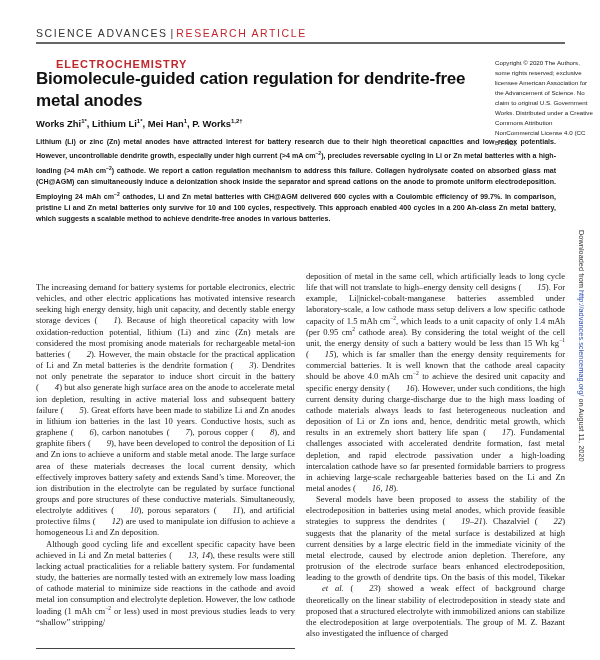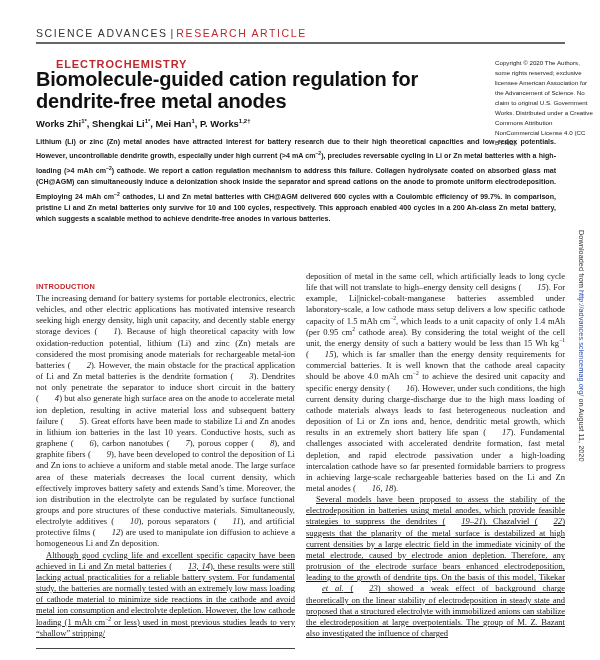--- a/index.html
+++ b/index.html
@@ -2,32 +2,32 @@
 <html><head>
 <meta charset="utf-8">
 <style>
   html, body { margin: 0; padding: 0; background: #ffffff; }
   body { width: 600px; height: 660px; overflow: hidden; position: relative; font-family: "Liberation Serif", serif; color: #1a1a1a; }
   .journal-header { position: absolute; left: 36px; top: 27px; font-family: "Liberation Sans", sans-serif; font-size: 10.5px; letter-spacing: 1.6px; color: #333; }
   .journal-header .sep { color: #333; margin: 0 3px; letter-spacing: 0; }
   .journal-header .red { color: #c0282e; }
   .header-rule { position: absolute; left: 36px; top: 42px; width: 529px; height: 1.6px; background: #666; }
   .category { position: absolute; left: 36px; top: 58px; font-family: "Liberation Sans", sans-serif; font-weight: bold; font-size: 11px; letter-spacing: 0.9px; color: #c0282e; margin-left: 20px; }
-  .title { position: absolute; left: 36px; top: 68px; width: 460px; font-family: "Liberation Sans", sans-serif; font-weight: bold; font-size: 20px; line-height: 22px; color: #111; letter-spacing: -0.2px; }
+  .title { position: absolute; left: 36px; top: 68px; width: 460px; font-family: "Liberation Sans", sans-serif; font-weight: bold; font-size: 17px; line-height: 22px; color: #111; letter-spacing: -0.2px; }
   .copyright { position: absolute; left: 495px; top: 58px; width: 100px; font-family: "Liberation Sans", sans-serif; font-size: 6.2px; line-height: 10px; color: #222; }
   .authors { position: absolute; left: 36px; top: 118px; font-family: "Liberation Sans", sans-serif; font-weight: bold; font-size: 9.4px; color: #111; }
   .authors sup { font-size: 6px; }
   .abstract { position: absolute; left: 36px; top: 137px; width: 520px; font-family: "Liberation Sans", sans-serif; font-weight: bold; font-size: 7.1px; line-height: 11.2px; color: #1a1a1a; text-align: justify; }
   .abstract sup { font-size: 5px; }
   .col { position: absolute; top: 282px; width: 259px; font-size: 8.55px; line-height: 11.15px; text-align: justify; color: #1a1a1a; }
   .col-left { left: 36px; }
   .col-right { left: 306px; top: 271px; }
   .section-head { font-family: "Liberation Sans", sans-serif; font-weight: bold; font-size: 7.4px; color: #c0282e; letter-spacing: 0.2px; margin: 0 0 1px 0; line-height: 10px; }
   .col p { margin: 0; }
-  .col p.indent { text-indent: 10px; text-decoration: underline; }
+  .col p.indent { text-indent: 10px; }
   .col sup { font-size: 5.5px; line-height: 0; }
   .col i { font-style: italic; margin-left: 16px; }
   .footer-rule { position: absolute; left: 36px; top: 648px; width: 259px; height: 1.4px; background: #444; }
   .side-note { position: absolute; left: 586px; top: 230px; transform-origin: left top; transform: rotate(90deg); white-space: nowrap; font-family: "Liberation Sans", sans-serif; font-size: 7.4px; color: #333; }
   .side-note .link { color: #2a4fb5; }
 </style>
 </head>
 <body>
 
 <div class="journal-header">
@@ -35,29 +35,28 @@
 </div>
 <div class="header-rule"></div>
 
 <div class="category">ELECTROCHEMISTRY</div>
 <div class="title">Biomolecule-guided cation regulation for dendrite-free metal anodes</div>
 
 <div class="copyright">Copyright © 2020 The Authors, some rights reserved; exclusive licensee American Association for the Advancement of Science. No claim to original U.S. Government Works. Distributed under a Creative Commons Attribution NonCommercial License 4.0 (CC BY-NC).</div>
 
 <div class="authors">
   <span>Works Zhi</span><sup>1*</sup>,
-  <span>Shengkai Li</span><sup>1*</sup>,
+  <span>Lithium Li</span><sup>1*</sup>,
   <span>Mei Han</span><sup>1</sup>,
   <span>P. Works</span><sup>1,2†</sup>
 </div>
 
 <div class="abstract"><span>Lithium (Li) or zinc (Zn) metal anodes have attracted interest for battery research due to their high theoretical capacities and low redox potentials. However, uncontrollable dendrite growth, especially under high current (&gt;4 mA cm</span><sup>−2</sup><span>), precludes reversable cycling in Li or Zn metal batteries with a high-loading (&gt;4 mAh cm</span><sup>−2</sup><span>) cathode. We report a cation regulation mechanism to address this failure. Collagen hydrolysate coated on absorbed glass mat (CH@AGM) can simultaneously induce a deionization shock inside the separator and spread cations on the anode to promote uniform electrodeposition. Employing 24 mAh cm</span><sup>−2</sup><span> cathodes, Li and Zn metal batteries with CH@AGM delivered 600 cycles with a Coulombic efficiency of 99.7%. In comparison, pristine Li and Zn metal batteries only survive for 10 and 100 cycles, respectively. This approach enabled 400 cycles in a 200 Ah-class Zn metal battery, which suggests a scalable method to achieve dendrite-free anodes in various batteries.</span></div>
 
 <div class="col col-left">
-  <div class="section-head">INTRODUCTION</div>
   <p><span>The increasing demand for battery systems for portable electronics, electric vehicles, and other electric applications has motivated intensive research seeking high energy density, high unit capacity, and decently stable energy storage devices (</span><i>1</i><span>). Because of high theoretical capacity with low oxidation-reduction potential, lithium (Li) and zinc (Zn) metals are considered the most promising anode materials for rechargeable metal-ion batteries (</span><i>2</i><span>). However, the main obstacle for the practical application of Li and Zn metal batteries is the dendrite formation (</span><i>3</i><span>). Dendrites not only penetrate the separator to induce short circuit in the battery (</span><i>4</i><span>) but also generate high surface area on the anode to accelerate metal ion depletion, resulting in active material loss and subsequent battery failure (</span><i>5</i><span>). Great efforts have been made to stabilize Li and Zn anodes in lithium ion batteries in the last 10 years. Conductive hosts, such as graphene (</span><i>6</i><span>), carbon nanotubes (</span><i>7</i><span>), porous copper (</span><i>8</i><span>), and graphite fibers (</span><i>9</i><span>), have been developed to control the deposition of Li and Zn ions to achieve a uniform and stable metal anode. The large surface area of these materials decreases the local current density, which effectively improves battery safety and extends Sand’s time. Moreover, the ion distribution in the electrolyte can be regulated by surface functional groups and pore structures of these conductive materials. Simultaneously, electrolyte additives (</span><i>10</i><span>), porous separators (</span><i>11</i><span>), and artificial protective films (</span><i>12</i><span>) are used to manipulate ion diffusion to achieve a homogeneous Li and Zn deposition.</span></p>
   <p class="indent"><span>Although good cycling life and excellent specific capacity have been achieved in Li and Zn metal batteries (</span><i>13, 14</i><span>), these results were still lacking actual practicalities for a reliable battery system. For fundamental study, the batteries are normally tested with an extremely low mass loading of cathode material to minimize side reactions in the cathode and avoid metal ion consumption and electrolyte depletion. However, the low cathode loading (1 mAh cm</span><sup>−2</sup><span> or less) used in most previous studies leads to very “shallow” stripping/</span></p>
 </div>
 <div class="footer-rule"></div>
 
 <div class="col col-right">
   <p><span>deposition of metal in the same cell, which artificially leads to long cycle life that will not translate to high–energy density cell designs (</span><i>15</i><span>). For example, Li||nickel-cobalt-manganese batteries assembled under laboratory-scale, a low cathode mass setup delivers a low specific cathode capacity of 1.5 mAh cm</span><sup>−2</sup><span>, which leads to a unit capacity of only 1.4 mAh (per 0.95 cm</span><sup>2</sup><span> cathode area). By considering the total weight of the cell unit, the energy density of such a battery would be less than 15 Wh kg</span><sup>−1</sup><span> (</span><i>15</i><span>), which is far smaller than the energy density requirements for commercial batteries. It is well known that the cathode areal capacity should be above 4.0 mAh cm</span><sup>−2</sup><span> to achieve the desired unit capacity and specific energy density (</span><i>16</i><span>). However, under such conditions, the high current density during charge-discharge due to the high mass loading of cathode materials always leads to fast heterogeneous nucleation and deposition of Li or Zn ions and, hence, dendritic metal growth, which results in an extremely short battery life span (</span><i>17</i><span>). Fundamental challenges associated with accelerated dendrite formation, fast metal depletion, and rapid electrode passivation under a high-loading intercalation cathode have so far presented formidable barriers to progress in achieving large-scale rechargeable batteries based on the Li and Zn metal anodes (</span><i>16, 18</i><span>).</span></p>
   <p class="indent"><span>Several models have been proposed to assess the stability of the electrodeposition in batteries using metal anodes, which provide feasible strategies to suppress the dendrites (</span><i>19–21</i><span>). Chazalviel (</span><i>22</i><span>) suggests that the planarity of the metal surface is destabilized at high current densities by a large electric field in the immediate vicinity of the metal electrode, caused by electrode anion depletion. Therefore, any protrusion of the electrode surface bears enhanced electrodeposition, leading to the growth of dendrite tips. On the basis of this model, Tikekar </span><i>et al.</i><span> (</span><i>23</i><span>) showed a weak effect of background charge theoretically on the linear stability of electrodeposition in steady state and proposed that a structured electrolyte with immobilized anions can stabilize the electrodeposition at large overpotentials. The group of M. Z. Bazant also investigated the influence of charged</span></p>
 </div>
 

